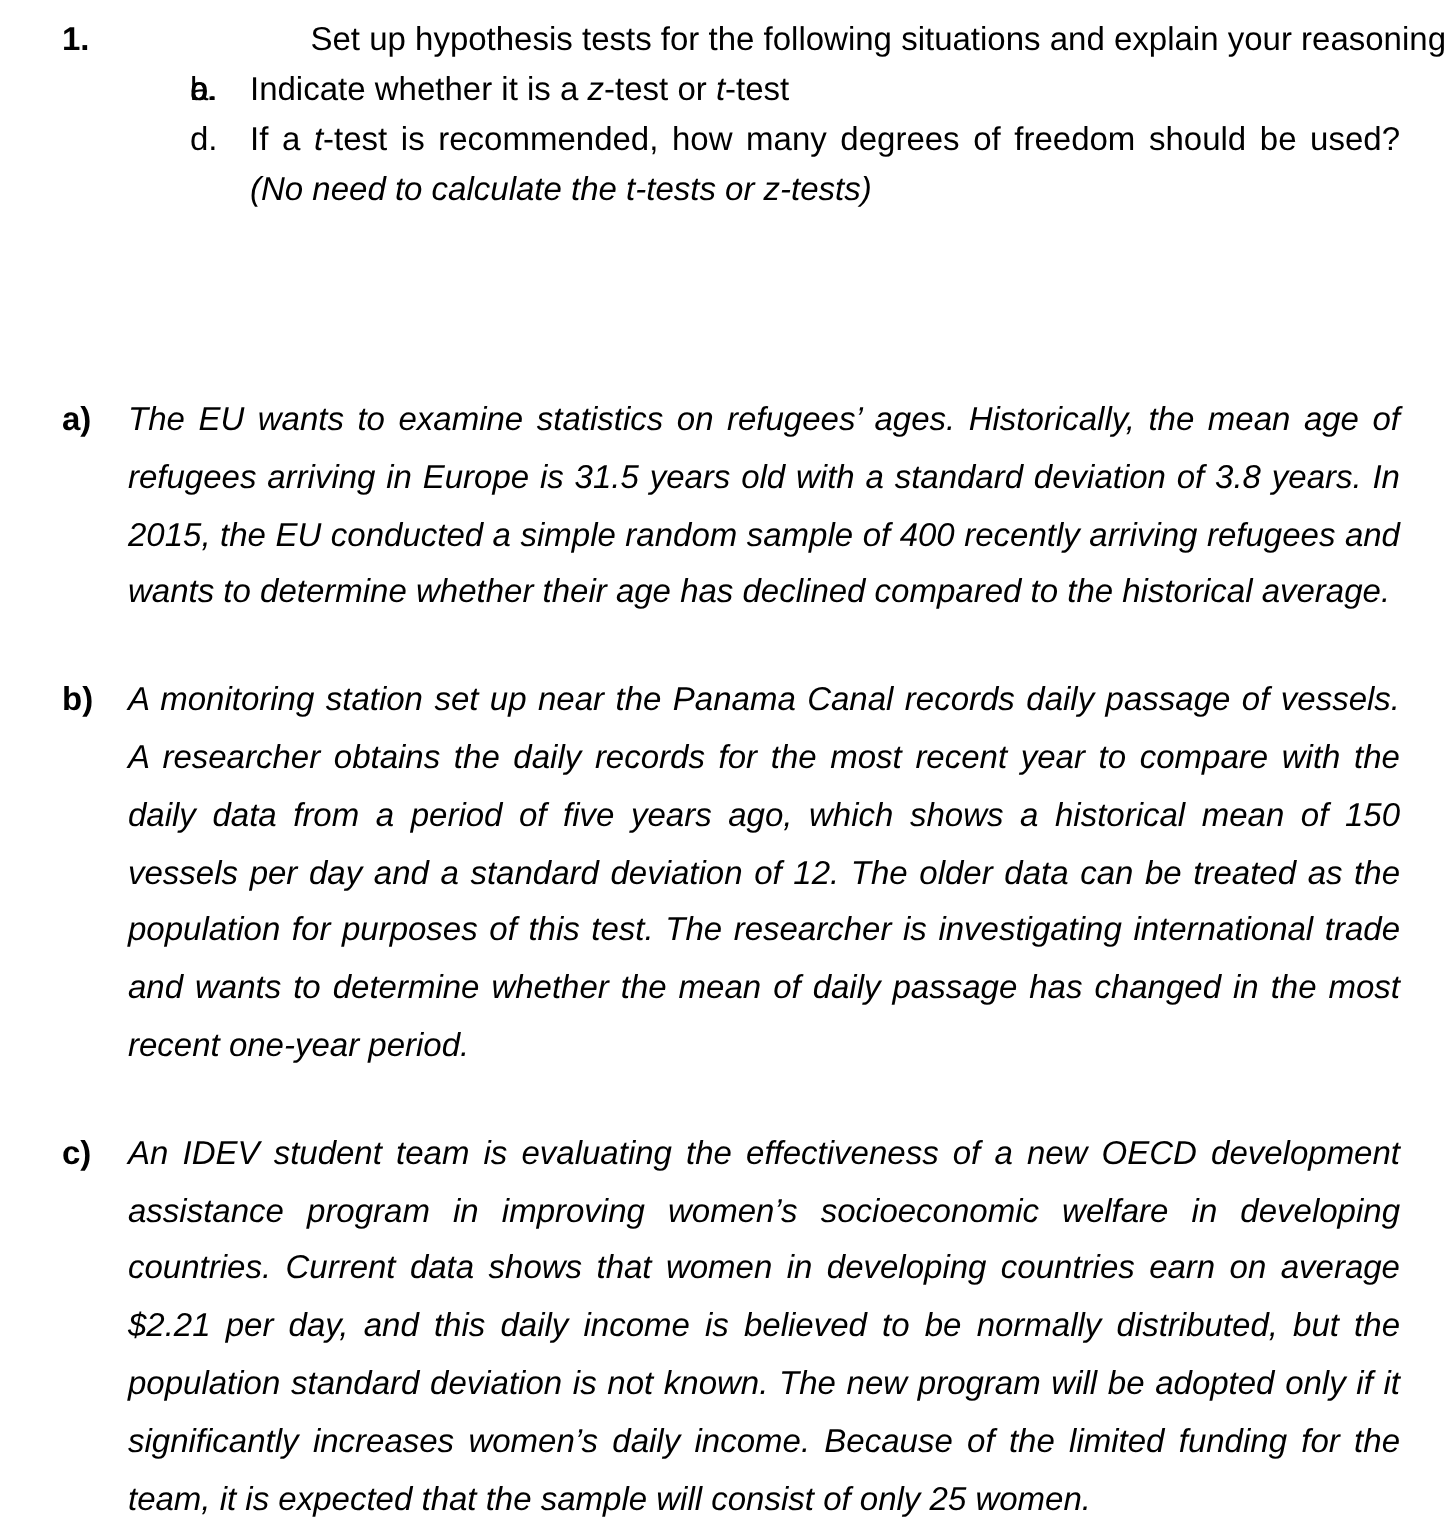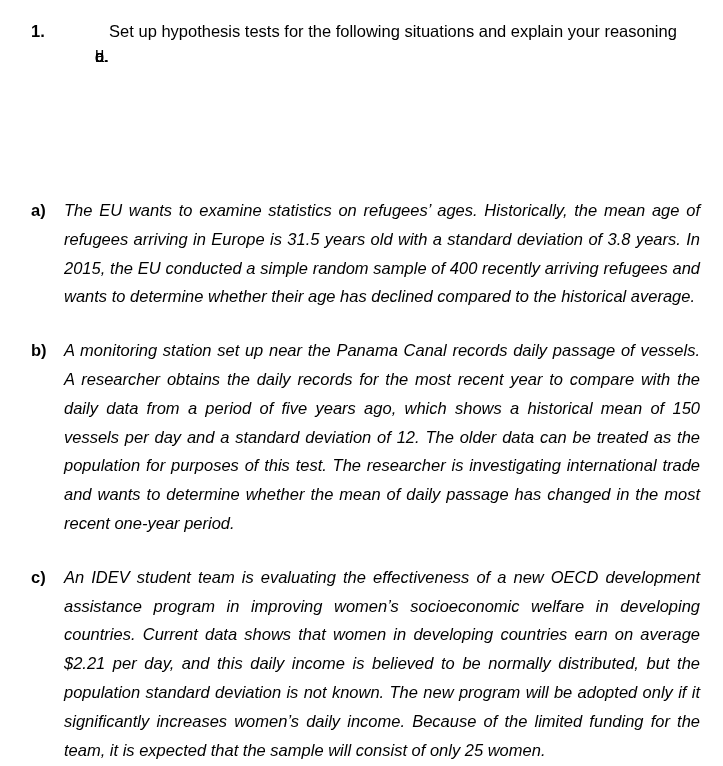--- a/index.html
+++ b/index.html
@@ -39,23 +39,22 @@
   }
   .numbered-item > .marker {
     position: absolute;
     left: 31px;
     top: 0;
     font-weight: bold;
     font-size: 16.5px;
   }
   .numbered-item > .stem {
     display: block;
-    text-align: center;
+    text-align: right;
     white-space: nowrap;
-    margin-top: 11px;
   }
 
   
   .sub-list {
     margin: 0;
     padding: 0;
     list-style: none;
   }
   .sub-item {
     position: relative;
@@ -135,24 +134,26 @@
       <li class="sub-item nowrap">
         <span class="marker">a.</span>
       </li>
 
       <li class="sub-item nowrap">
         <span class="marker">b.</span>
       </li>
 
       <li class="sub-item nowrap">
         <span class="marker">c.</span>
+        <span class="body"><span>Indicate whether it is a </span><span class="it">z</span><span>-test or </span><span class="it">t</span><span>-test</span></span>
       </li>
 
       <li class="sub-item wrap">
         <span class="marker">d.</span>
+        <span class="body"><span>If a </span><span class="it">t</span><span>-test is recommended, how many degrees of freedom should be used? </span><span class="it">(No need to calculate the t-tests or z-tests)</span></span>
       </li>
 
     </ul>
   </div>
 
   <div class="para-list">
 
     <div class="para">
       <span class="marker">a)</span>
       <span class="body">The EU wants to examine statistics on refugees’ ages. Historically, the mean age of refugees arriving in Europe is 31.5 years old with a standard deviation of 3.8 years. In 2015, the EU conducted a simple random sample of 400 recently arriving refugees and wants to determine whether their age has declined compared to the historical average.</span>

